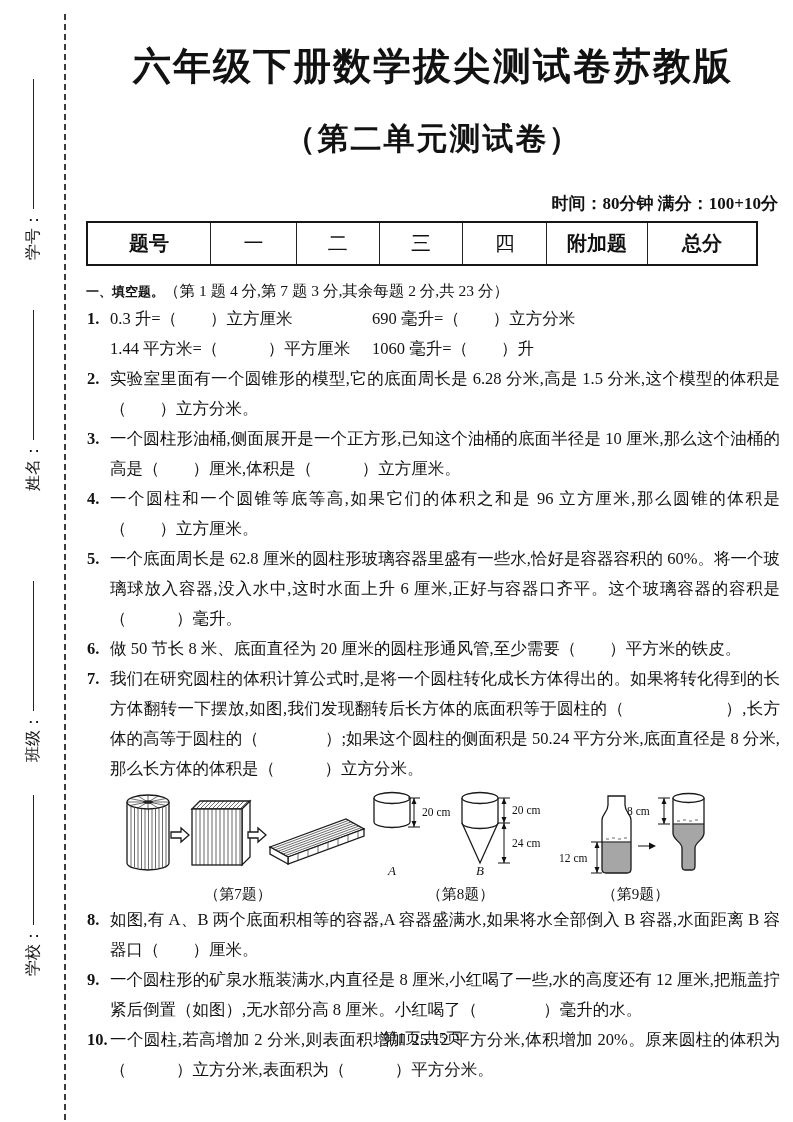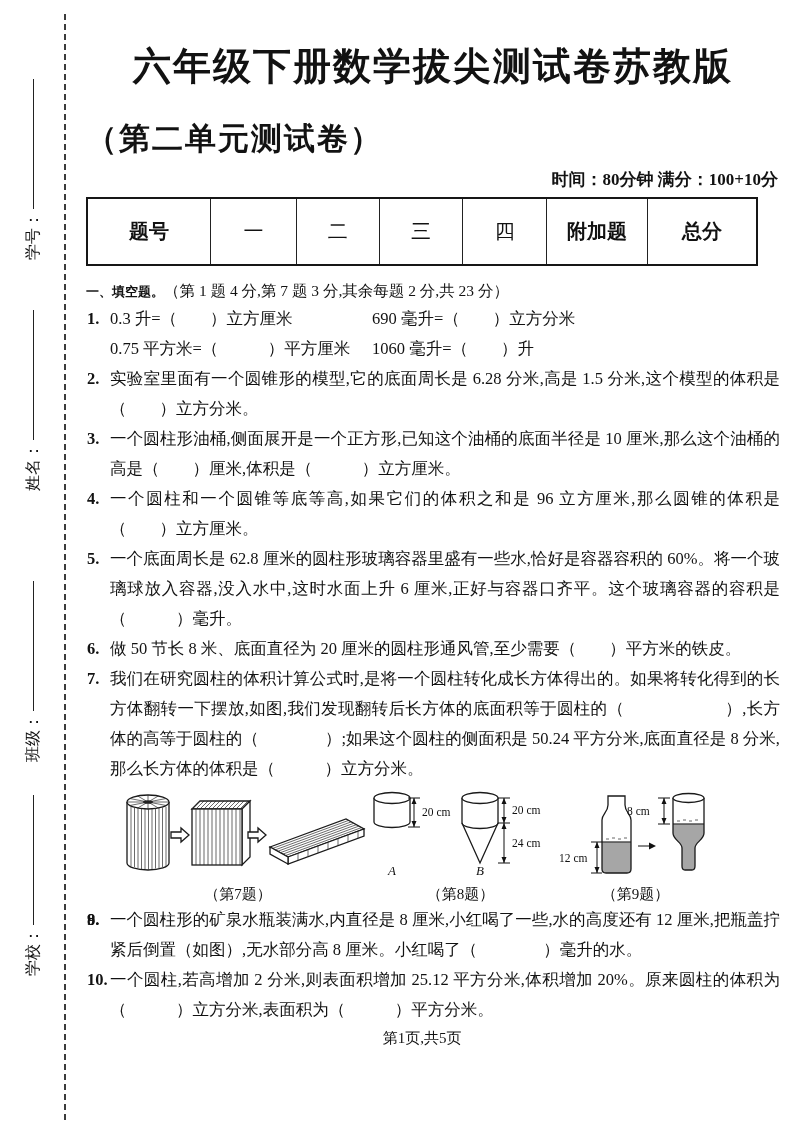--- a/index.html
+++ b/index.html
@@ -15,25 +15,25 @@
             transform:rotate(-90deg); transform-origin:50% 50%; font-size:16px; white-space:nowrap; }
   .mblock .mline { display:inline-block; width:130px; height:0; border-bottom:1.6px solid #222; margin-left:3px; }
   #mb1 { left:-62px; top:153px; }
   #mb2 { left:-62px; top:384px; }
   #mb3 { left:-62px; top:655px; }
   #mb4 { left:-62px; top:869px; }
 
   .content { position:absolute; left:86px; top:15px; width:694px; }
 
   .title    { text-align:center; font-size:38px; font-weight:bold; letter-spacing:2px; margin-top:26px; }
-  .subtitle { text-align:left; font-size:31px; font-weight:bold; letter-spacing:2px; margin-top:26px; }
-  .meta     { text-align:right;  font-size:17px; font-weight:600; margin-top:8px; padding-right:2px; }
+  .subtitle { text-align:center; font-size:31px; font-weight:bold; letter-spacing:2px; margin-top:26px; }
+  .meta     { text-align:right;  font-size:17px; font-weight:600; margin-top:32px; padding-right:2px; }
 
   table.score { border-collapse:collapse; margin-top:6px; width:672px; border:2.2px solid #161616; }
-  table.score td { border:1.6px solid #222; height:41px; text-align:center; font-size:20px; padding:12px; }
+  table.score td { border:1.6px solid #222; height:41px; text-align:center; font-size:20px; padding:0; }
   td.hei { font-family:"Liberation Sans","DejaVu Sans",sans-serif; font-weight:bold; font-size:19px; }
 
   .sec-head { margin-top:13px; font-size:16px; line-height:24px; }
   .sec-title { font-family:"Liberation Sans","DejaVu Sans",sans-serif; font-weight:bold; font-size:13px; }
   .sec-note  { font-size:15.5px; }
 
   .q { position:relative; padding-left:24px; font-size:16.5px; line-height:30px; text-align:justify; }
   .qnum { position:absolute; left:1px; top:0; font-weight:bold; }
   .q1row { display:flex; }
   .q1row .c1 { width:262px; }
@@ -113,21 +113,21 @@
       <span class="sec-title">一、填空题。</span><span class="sec-note">（第 1 题 4 分,第 7 题 3 分,其余每题 2 分,共 23 分）</span>
     </div>
 
     <div class="q">
       <span class="qnum">1.</span>
       <div class="q1row">
         <span class="c1">0.3 升=（　　）立方厘米</span>
         <span>690 毫升=（　　）立方分米</span>
       </div>
       <div class="q1row">
-        <span class="c1">0.75 平方米=（　　　）平方厘米</span>
+        <span class="c1">1.44 平方米=（　　　）平方厘米</span>
         <span>1060 毫升=（　　）升</span>
       </div>
     </div>
 
     <div class="q">
       <span class="qnum">2.</span>
       <span>实验室里面有一个圆锥形的模型,它的底面周长是 6.28 分米,高是 1.5 分米,这个模型的体积是（　　）立方分米。</span>
     </div>
 
     <div class="q">
@@ -335,20 +335,21 @@
             <text class="dimtext" x="74" y="26">8 cm</text>
           </g>
         </svg>
         <div class="figcap">（第9题）</div>
       </div>
 
     </div>
 
     <div class="q">
       <span class="qnum">8.</span>
+      <span>如图,有 A、B 两个底面积相等的容器,A 容器盛满水,如果将水全部倒入 B 容器,水面距离 B 容器口（　　）厘米。</span>
     </div>
 
     <div class="q">
       <span class="qnum">9.</span>
       <span>一个圆柱形的矿泉水瓶装满水,内直径是 8 厘米,小红喝了一些,水的高度还有 12 厘米,把瓶盖拧紧后倒置（如图）,无水部分高 8 厘米。小红喝了（　　　　）毫升的水。</span>
     </div>
 
     <div class="q">
       <span class="qnum">10.</span>
       <span>一个圆柱,若高增加 2 分米,则表面积增加 25.12 平方分米,体积增加 20%。原来圆柱的体积为（　　　）立方分米,表面积为（　　　）平方分米。</span>

